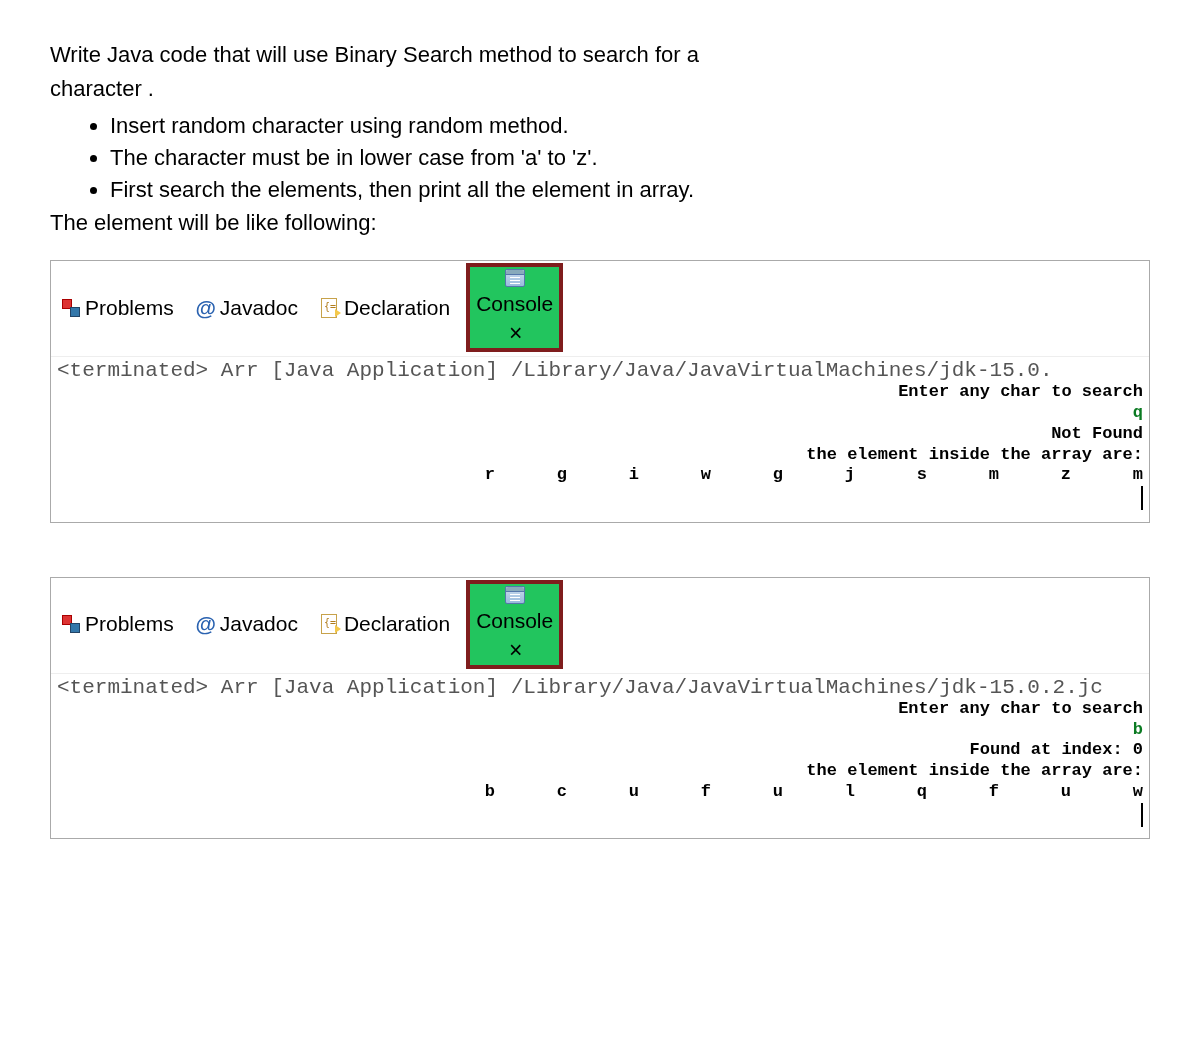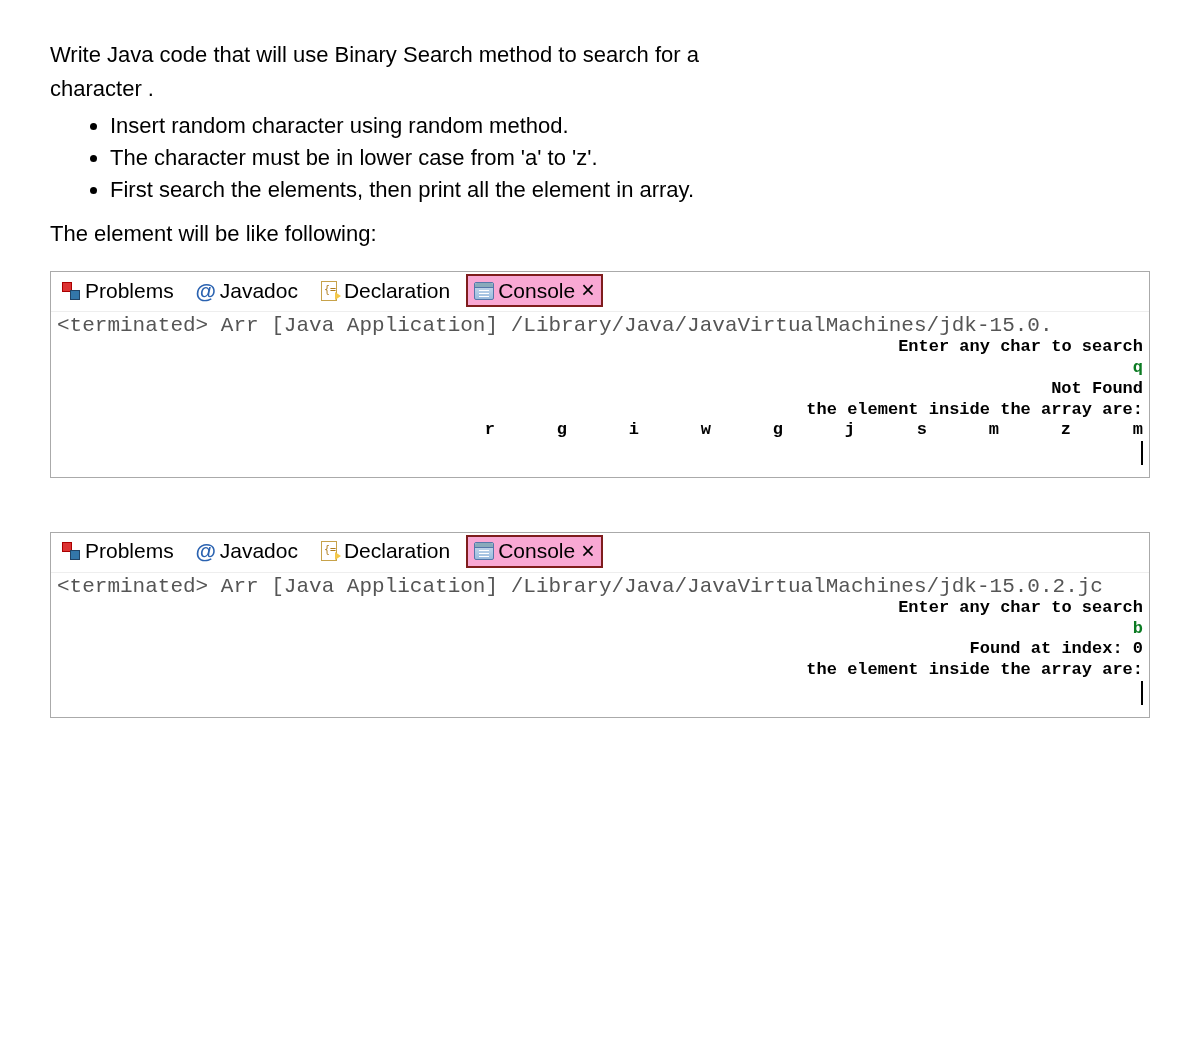--- a/index.html
+++ b/index.html
@@ -9,21 +9,21 @@
     font-size: 22px;
     color: #000;
     background: #fff;
     width: 1100px;
   }
   .question-title {
     margin: 0 0 4px 0;
     line-height: 1.35;
   }
   ul.bullets {
-    margin: 8px 0 17px 0;
+    margin: 8px 0 6px 0;
     padding-left: 60px;
   }
   ul.bullets li {
     margin: 2px 0;
     line-height: 1.35;
   }
   .follow { margin: 0 0 24px 0; }
 
   .panel {
     border: 1px solid #aaa;
@@ -39,22 +39,23 @@
     padding: 2px 4px 4px 4px;
     font-size: 21px;
   }
   .tab {
     display: flex;
     align-items: center;
     gap: 4px;
     padding: 1px 6px;
   }
   .tab.active {
-    border: 2px solid #7f1d1d;
-    background: #f9a8d4;
+    border: 4px solid #7f1d1d;
+    background: #22c55e;
+    flex-direction: column;
   }
   .icon-box {
     display: inline-flex;
     align-items: center;
     justify-content: center;
     width: 20px;
     height: 20px;
   }
   
   .problems-icon {
@@ -242,15 +243,18 @@
       <span>Console</span>
       <span class="close-x">×</span>
     </div>
   </div>
   <div class="status-line">&lt;terminated&gt; Arr [Java Application] /Library/Java/JavaVirtualMachines/jdk-15.0.2.jc</div>
   <div class="console-out">
     <div>Enter any char to search</div>
     <div class="stdin">b</div>
     <div>Found at index: 0</div>
     <div>the element inside the array are:</div>
+    <div class="array-line">
+      <span class="ch">b</span><span class="ch">c</span><span class="ch">u</span><span class="ch">f</span><span class="ch">u</span><span class="ch">l</span><span class="ch">q</span><span class="ch">f</span><span class="ch">u</span><span class="ch">w</span>
+    </div>
     <div><span class="cursor"></span></div>
   </div>
 </div>
 
 </body></html>

